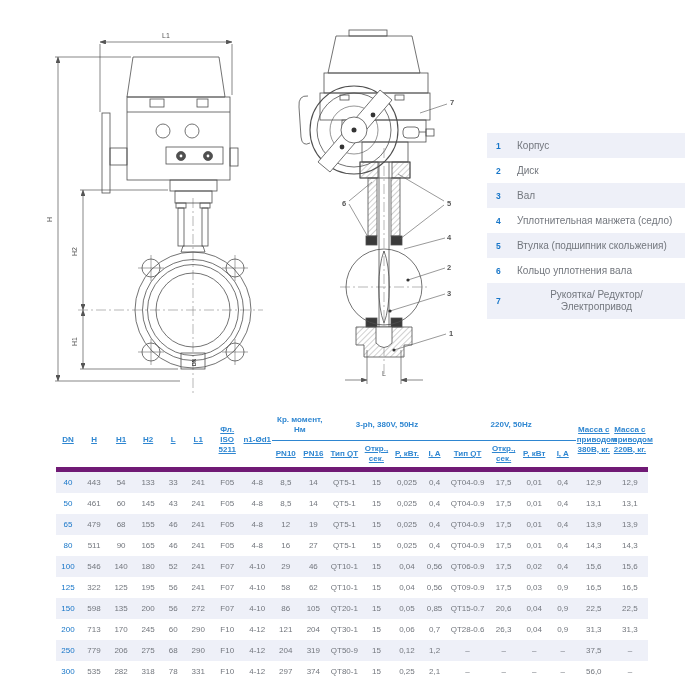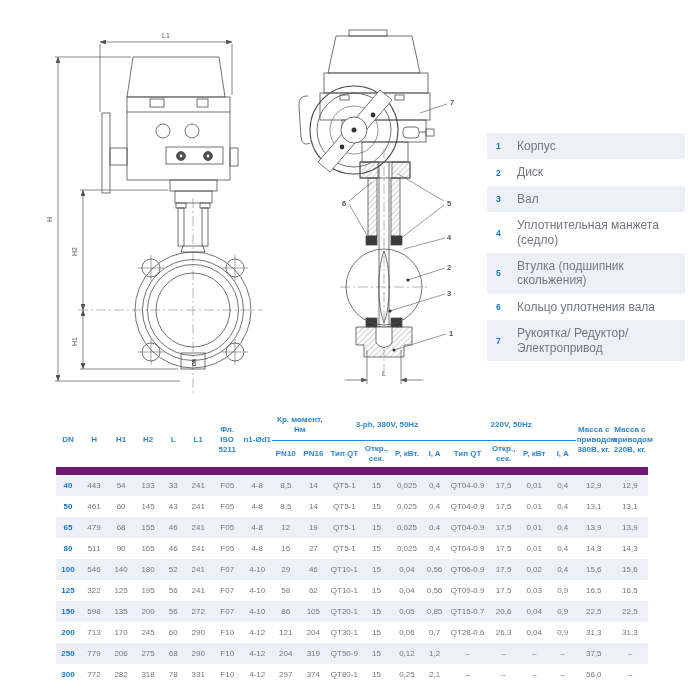--- a/index.html
+++ b/index.html
@@ -10,36 +10,36 @@
   
   .drawing-wrap{position:absolute;left:0;top:0;width:700px;height:405px;}
   .drawing-wrap svg{display:block;}
   .dimtext{font-size:7px;fill:#555;font-family:"Liberation Sans",sans-serif;}
   .callout{font-size:7.5px;fill:#555;font-family:"Liberation Sans",sans-serif;font-weight:bold;}
   
   .legend{position:absolute;left:487px;top:133px;width:198px;}
   .legend-row{display:flex;align-items:center;gap:11px;padding:6px 9px;min-height:13px;}
   .legend-row.shade{background:#eef0f8;}
   .legend-num{color:#1876c8;font-weight:bold;font-size:8.5px;width:10px;flex:none;}
-  .legend-label{color:#73777e;font-size:12px;line-height:1.2;}
+  .legend-label{color:#73777e;font-size:10px;line-height:1.2;text-align:center;}
   
   .table-wrap{position:absolute;left:56px;top:412px;width:592px;}
   table.spec{border-collapse:collapse;table-layout:fixed;width:592px;}
   .spec th{
     color:#2e86d1;font-weight:600;font-size:8px;line-height:1.25;
     text-align:center;vertical-align:middle;padding:3px 1px;
   }
-  .spec thead tr:last-child th, .spec th[rowspan]{border-bottom:8px solid #701a75;}
+  .spec thead tr:last-child th, .spec th[rowspan]{border-bottom:5px solid #701a75;text-decoration:underline;}
   .spec th.grp{border-bottom:1px solid #2e86d1;padding-bottom:5px;}
   .spec td{
     color:#73777e;font-size:8px;text-align:center;padding:6px 1px;
     white-space:nowrap;overflow:hidden;
   }
   .spec tr.shade td{background:#eef0f8;}
-  .spec td.dn{color:#1876c8;font-weight:bold;}
+  .spec td.dn{color:#1876c8;font-weight:normal;}
 </style>
 </head>
 <body>
 
 <div class="drawing-wrap">
 <svg width="700" height="405" viewBox="0 0 700 405">
   <defs>
     <marker id="arr" markerWidth="9" markerHeight="7" refX="8.5" refY="3.5" orient="auto-start-reverse">
       <path d="M0,0 L9,3.5 L0,7 Z" fill="#555"></path>
     </marker>
@@ -492,21 +492,21 @@
           <td>1,2</td>
           <td>–</td>
           <td>–</td>
           <td>–</td>
           <td>–</td>
           <td>37,5</td>
           <td>–</td>
         </tr>
         <tr>
           <td class="dn">300</td>
-          <td>772</td>
+          <td>535</td>
           <td>282</td>
           <td>318</td>
           <td>78</td>
           <td>331</td>
           <td>F10</td>
           <td>4-12</td>
           <td>297</td>
           <td>374</td>
           <td>QT80-1</td>
           <td>15</td>

